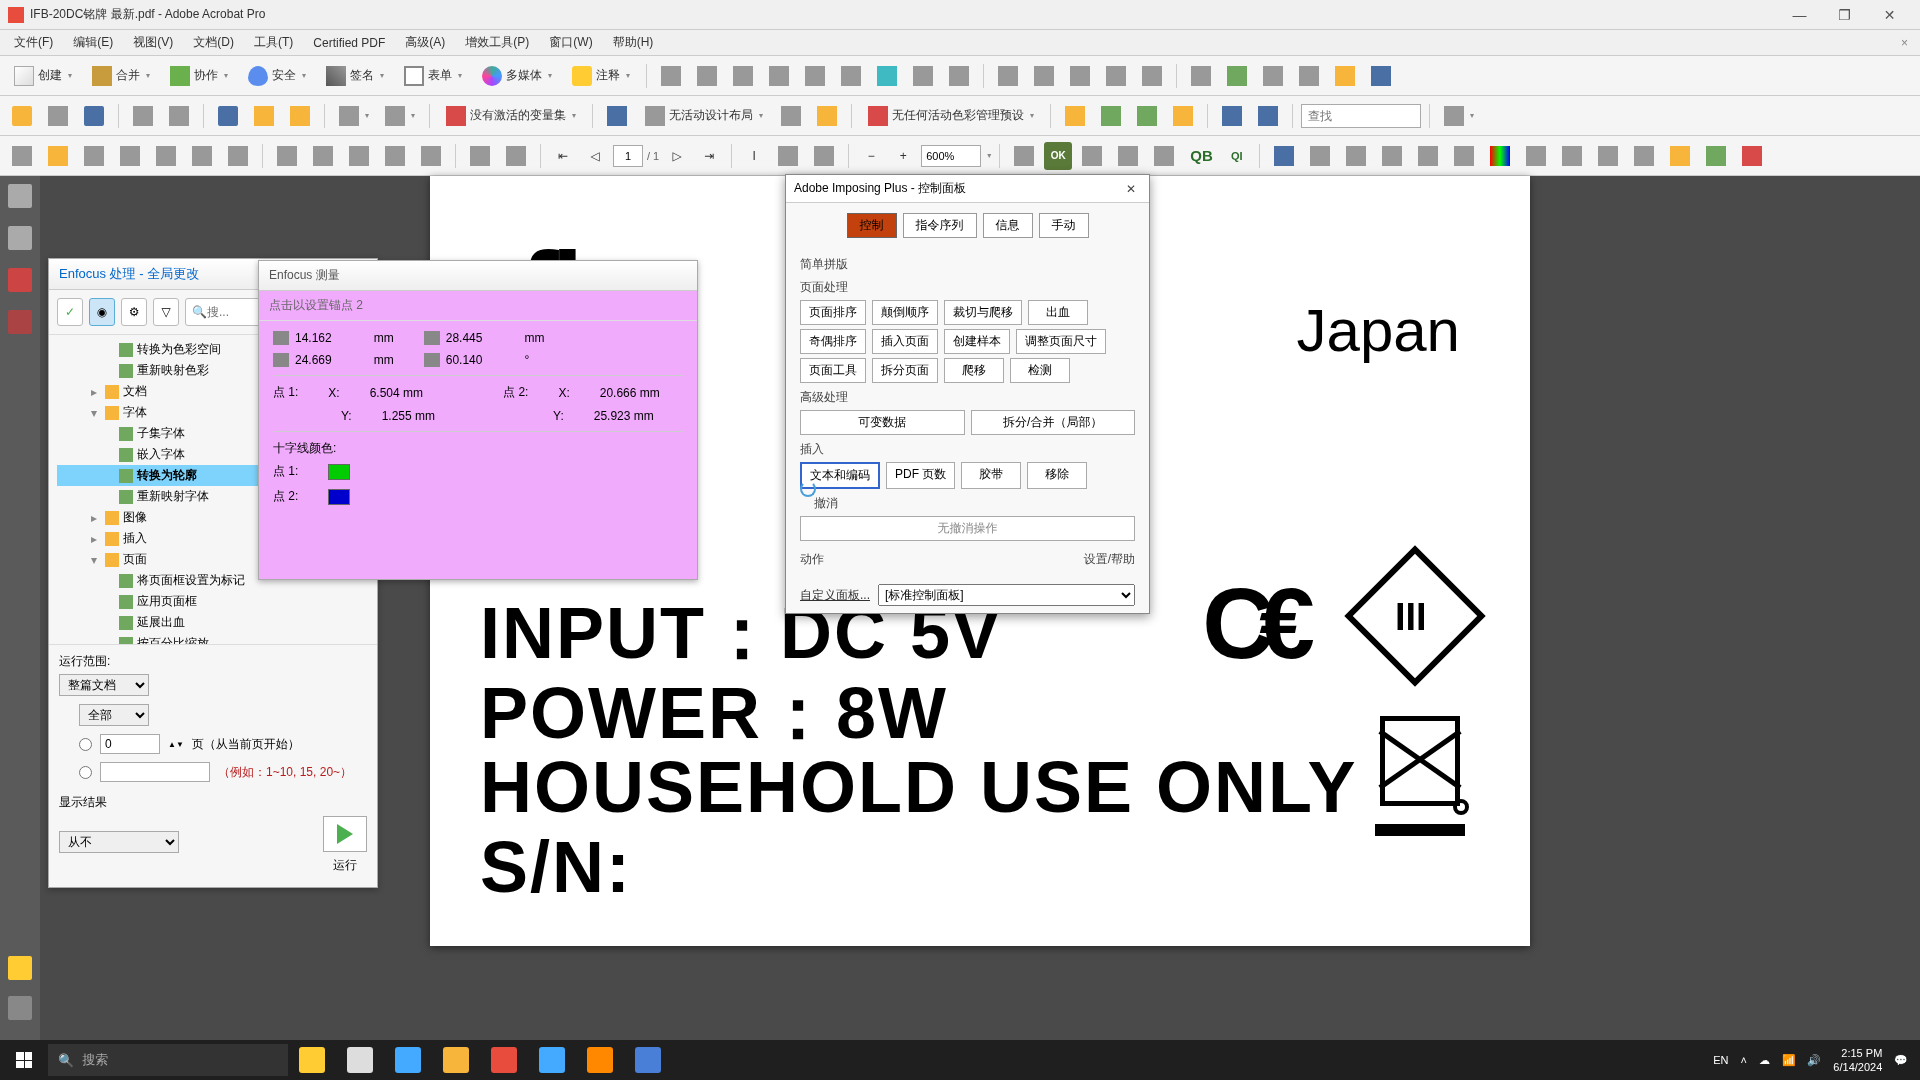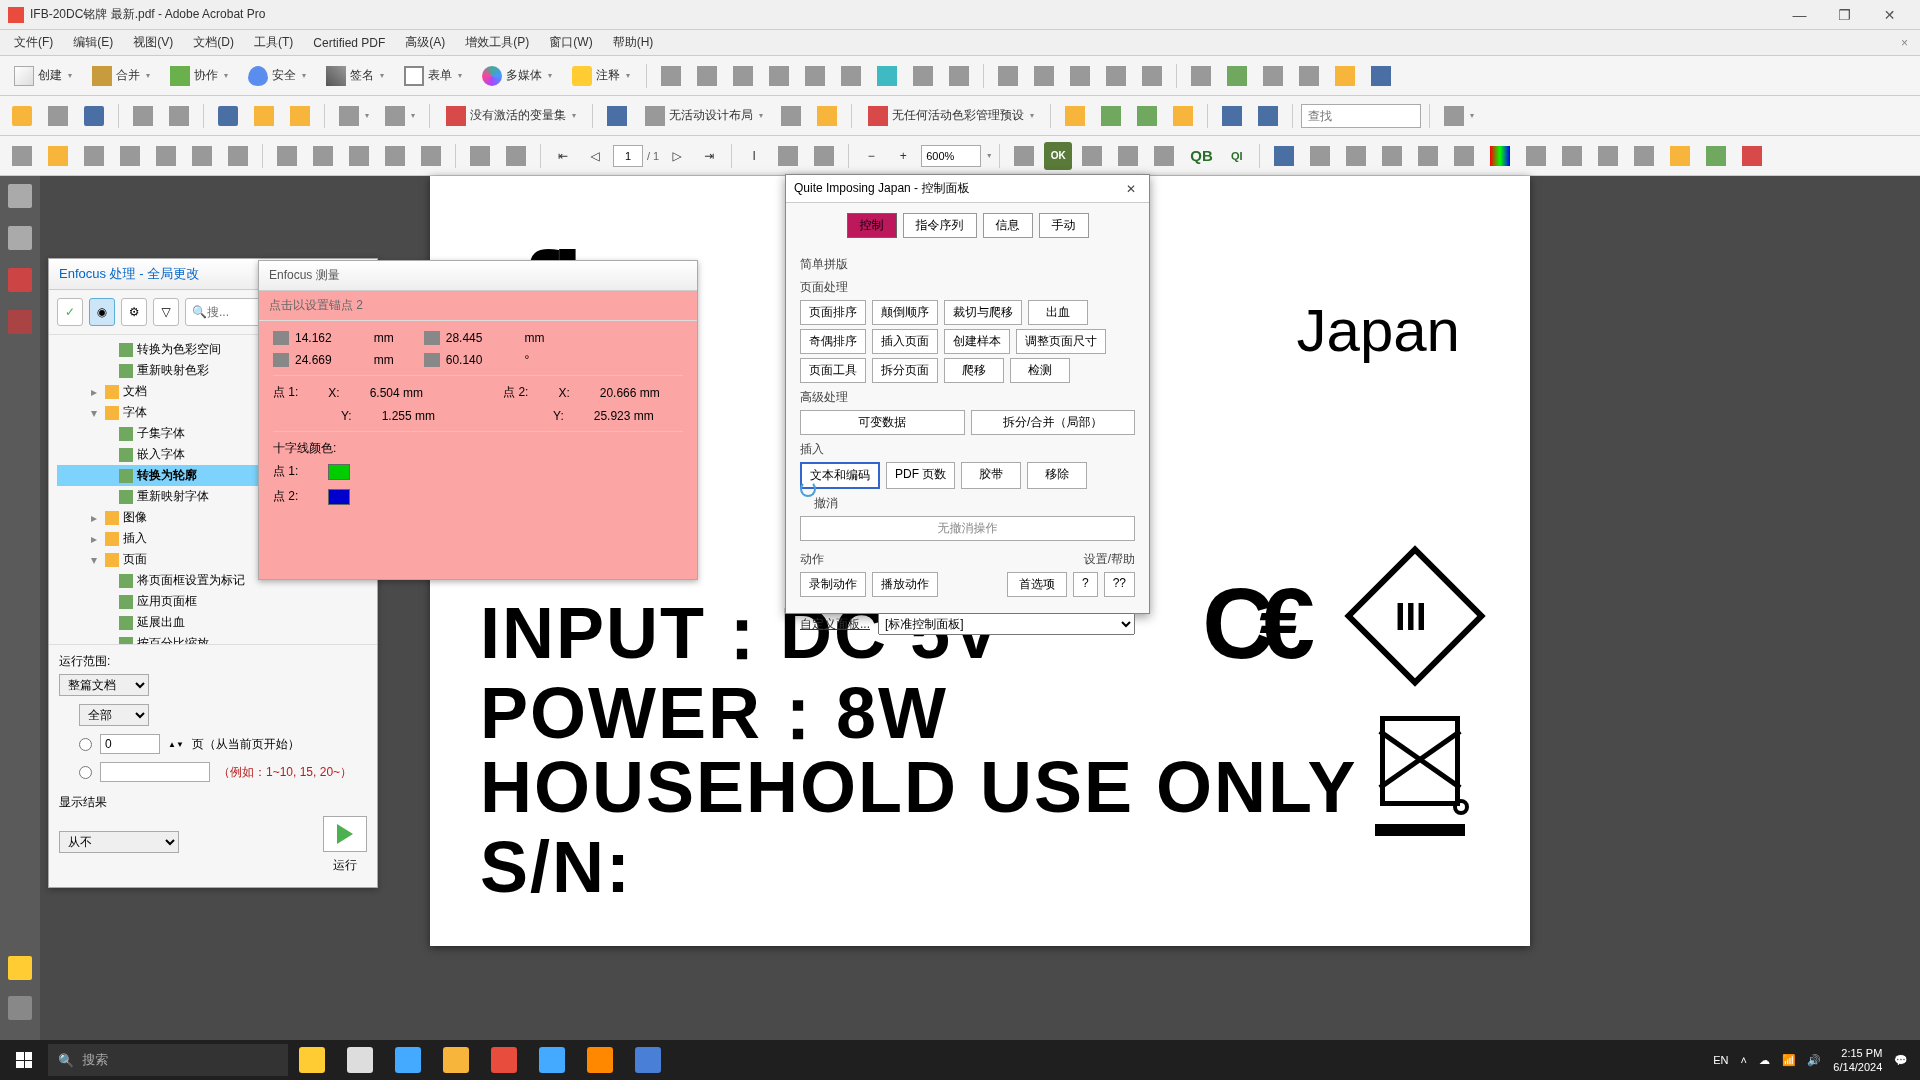--- a/index.html
+++ b/index.html
@@ -78,37 +78,37 @@
 .ti-action { background: #71a85f; }
 .controls { padding: 8px 10px; }
 .controls .lbl { font-size: 12px; margin-bottom: 4px; display: block; }
 .controls select, .controls input[type=text] { font-size: 12px; border: 1px solid #aaa; padding: 2px 4px; }
 .run-row { display: flex; align-items: center; gap: 8px; margin-top: 8px; }
 .run-btn { width: 44px; height: 36px; background: #fff; border: 1px solid #aaa; display: flex; align-items: center; justify-content: center; margin-left: auto; cursor: pointer; }
 .run-btn .play { width: 0; height: 0; border-left: 16px solid #4caf50; border-top: 10px solid transparent; border-bottom: 10px solid transparent; }
 .run-label { text-align: right; font-size: 12px; margin-top: 4px; padding-right: 10px; }
 
 
-.measure-panel { position: absolute; left: 258px; top: 260px; width: 440px; height: 320px; background: #fca5a5; border: 1px solid #aaa; box-shadow: 0 2px 6px rgba(0,0,0,.3); font-size: 12px; z-index: 5; }
+.measure-panel { position: absolute; left: 258px; top: 260px; width: 440px; height: 320px; background: #f0abfc; border: 1px solid #aaa; box-shadow: 0 2px 6px rgba(0,0,0,.3); font-size: 12px; z-index: 5; }
 .measure-title { background: linear-gradient(#fff,#eee); border-bottom: 1px solid #ccc; padding: 6px 10px; color: #555; }
 .measure-sub { padding: 6px 10px; color: #666; border-bottom: 1px solid #ddd; }
 .measure-body { padding: 10px 14px; }
 .measure-row { display: flex; gap: 30px; margin-bottom: 8px; align-items: center; }
 .measure-val { display: flex; gap: 6px; align-items: center; }
 .msic { width: 16px; height: 14px; background: #888; }
 .colorsw { width: 22px; height: 16px; border: 1px solid #666; display: inline-block; }
 
 
 .qip-dialog { position: absolute; left: 785px; top: 174px; width: 365px; height: 440px; background: #f8f8f8; border: 1px solid #888; box-shadow: 0 3px 10px rgba(0,0,0,.4); font-size: 12px; z-index: 10; }
 .qip-titlebar { height: 28px; background: #fff; border-bottom: 1px solid #ccc; display: flex; align-items: center; padding: 0 8px; }
 .qip-titlebar .t { flex: 1; font-size: 12px; }
 .qip-close { width: 20px; text-align: center; cursor: pointer; color: #444; }
 .qip-tabs { display: flex; gap: 6px; padding: 10px 12px 8px; justify-content: center; }
 .qip-tab { padding: 3px 12px; border: 1px solid #999; background: #fff; font-size: 12px; cursor: pointer; }
-.qip-tab.active { background: #be185d; border-color: #666; }
+.qip-tab.active { background: #c2410c; border-color: #666; }
 .qip-section { padding: 4px 14px; }
 .qip-section-title { font-size: 12px; color: #444; margin: 6px 0 4px; }
 .qip-btnrow { display: flex; gap: 6px; flex-wrap: wrap; margin-bottom: 4px; }
 .qip-btn { padding: 3px 8px; border: 1px solid #aaa; background: #fff; font-size: 12px; cursor: pointer; min-width: 60px; text-align: center; }
 .qip-btn.highlight { border: 2px solid #36c; }
 .qip-btn.wide { flex: 1; }
 .qip-drop { display: flex; align-items: center; gap: 8px; padding: 8px 14px; }
 .qip-drop select { flex: 1; font-size: 12px; padding: 2px; }
 .loading-icon { width: 16px; height: 16px; border: 2px solid #4a9fd8; border-top-color: transparent; border-radius: 50%; display: inline-block; position: absolute; left: 14px; top: 306px; }
 
@@ -687,21 +687,21 @@
       </div>
     <div class="measure-row">
         <span>点 2:</span>
         <span class="colorsw" style="background:#00c;"></span>
       </div>
   </div>
 </div>
 
 <div class="qip-dialog">
   <div class="qip-titlebar">
-    <span class="t">Quite Imposing Japan - 控制面板</span>
+    <span class="t">Adobe Imposing Plus - 控制面板</span>
     <span class="qip-close">✕</span>
   </div>
   <div class="qip-tabs">
     <div class="qip-tab active">控制</div>
     <div class="qip-tab">指令序列</div>
     <div class="qip-tab">信息</div>
     <div class="qip-tab">手动</div>
   </div>
   <div class="qip-section">
     <div class="qip-section-title">简单拼版</div>
@@ -737,28 +737,20 @@
       <div class="qip-btn">移除</div>
     </div>
     <span class="loading-icon"></span>
     <div class="qip-section-title" style="margin-left:14px;">撤消</div>
     <div class="qip-btnrow">
       <div class="qip-btn wide" style="text-align:center;color:#888;">无撤消操作</div>
     </div>
     <div style="display:flex;justify-content:space-between;">
       <div class="qip-section-title">动作</div>
       <div class="qip-section-title">设置/帮助</div>
-    </div>
-    <div class="qip-btnrow">
-      <div class="qip-btn">录制动作</div>
-      <div class="qip-btn">播放动作</div>
-      <div style="flex:1;"></div>
-      <div class="qip-btn">首选项</div>
-      <div class="qip-btn" style="min-width:24px;">?</div>
-      <div class="qip-btn" style="min-width:24px;">??</div>
     </div>
   </div>
   <div class="qip-drop">
     <span style="text-decoration:underline;color:#333;cursor:pointer;">自定义面板...</span>
     <select><option>[标准控制面板]</option></select>
   </div>
 </div>
 
 <div class="taskbar">
   <div class="start">

